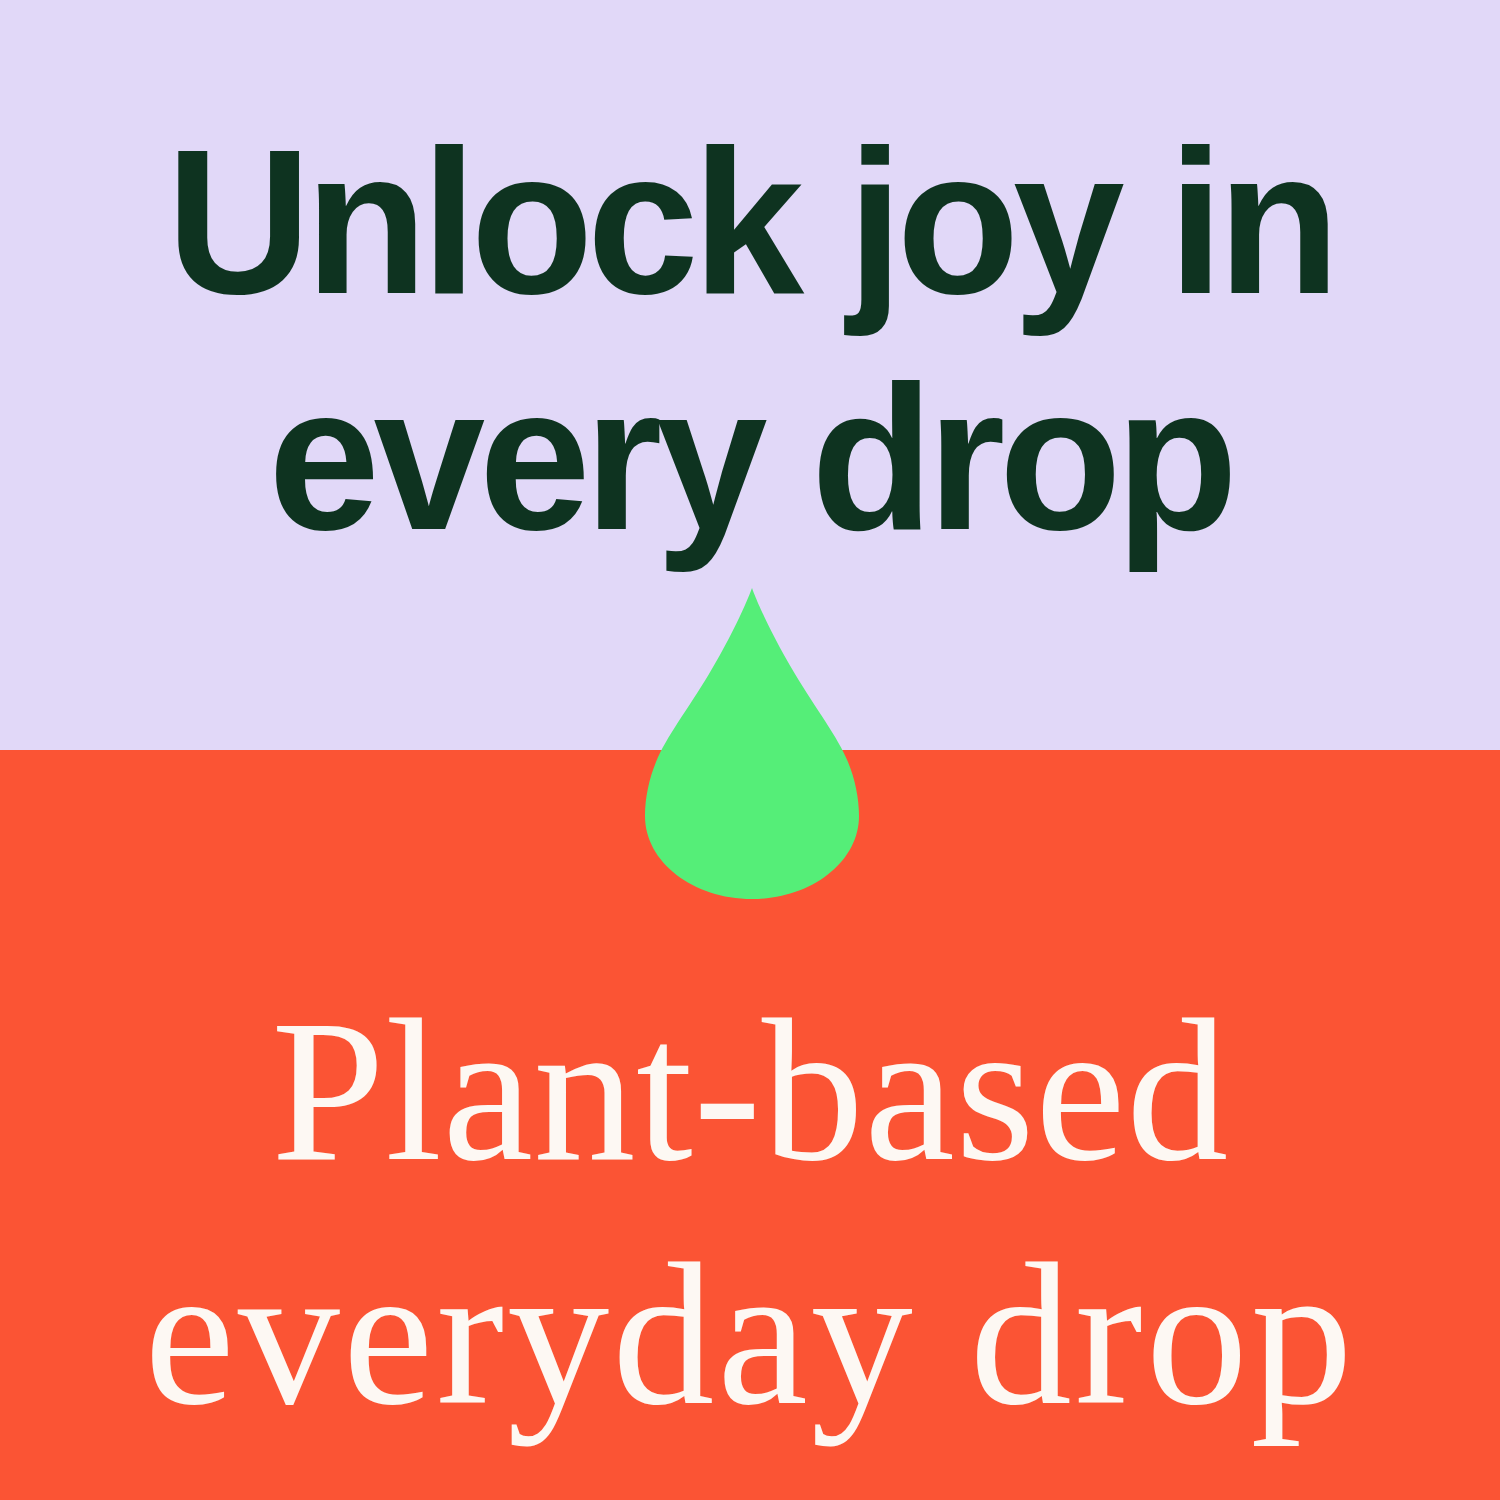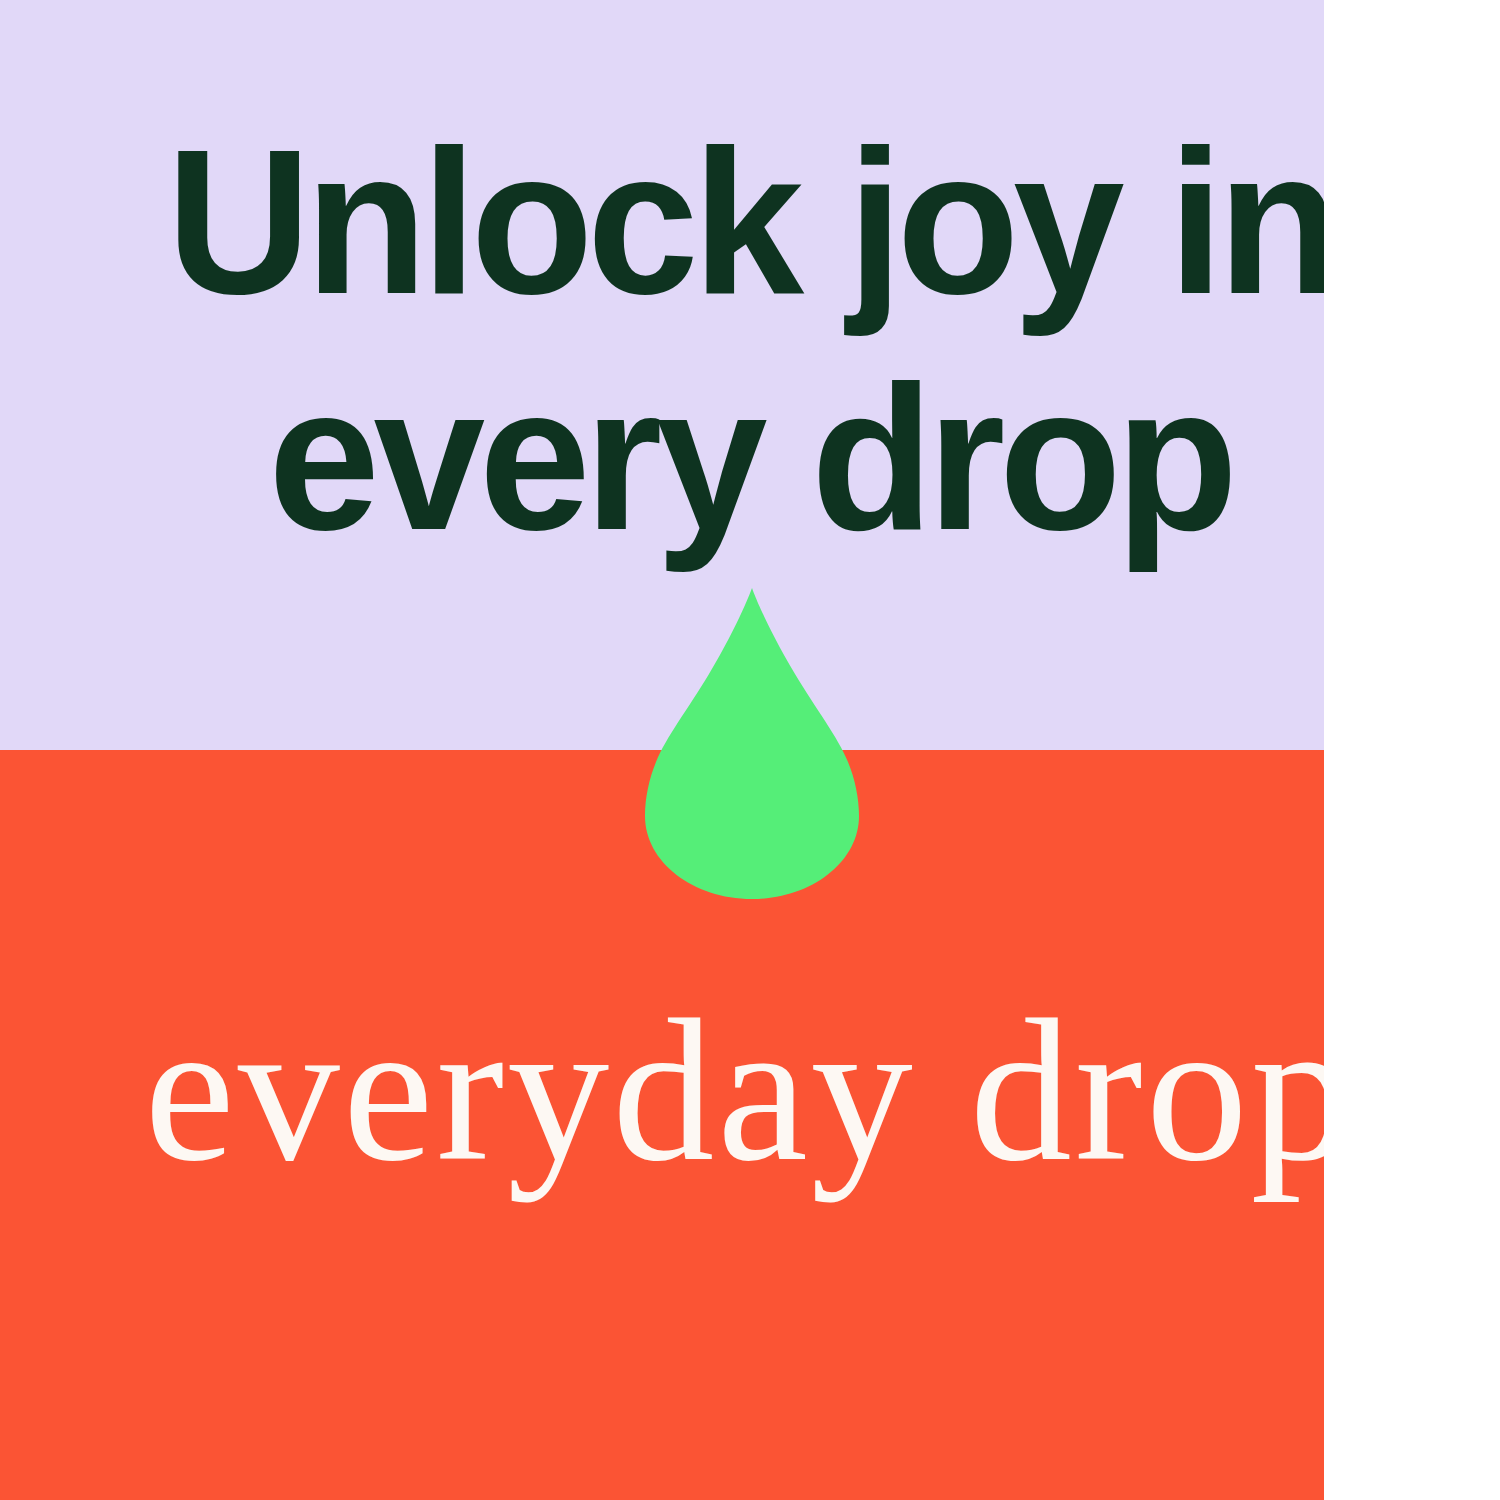--- a/index.html
+++ b/index.html
@@ -4,21 +4,21 @@
 <title>Plant-based everyday bliss</title>
 <style>
   html, body {
     margin: 0;
     padding: 0;
     background: #ffffff;
   }
 
   #poster {
     position: relative;
-    width: 1324px;
+    width: 1500px;
     height: 1500px;
     overflow: hidden;
     font-family: "Liberation Sans", sans-serif;
     -webkit-font-smoothing: antialiased;
   }
 
   
   .band {
     position: absolute;
     left: 0;
@@ -113,16 +113,17 @@
                C210 191 214 210 214 228
                C214 274 166 311 107 311
                C48 311 0 274 0 228
                C0 210 4 191 11 174
                C21 149 43 121 64 86
                C95 34 107 0 107 0 Z" fill="#55ee78"></path>
     </svg>
   </div>
 
   <div class="subline">
+    <span class="sl-line sl-line-1">Plant-based</span>
     <span class="sl-line sl-line-2">everyday drop</span>
   </div>
 
 </div>
 
 </body></html>

